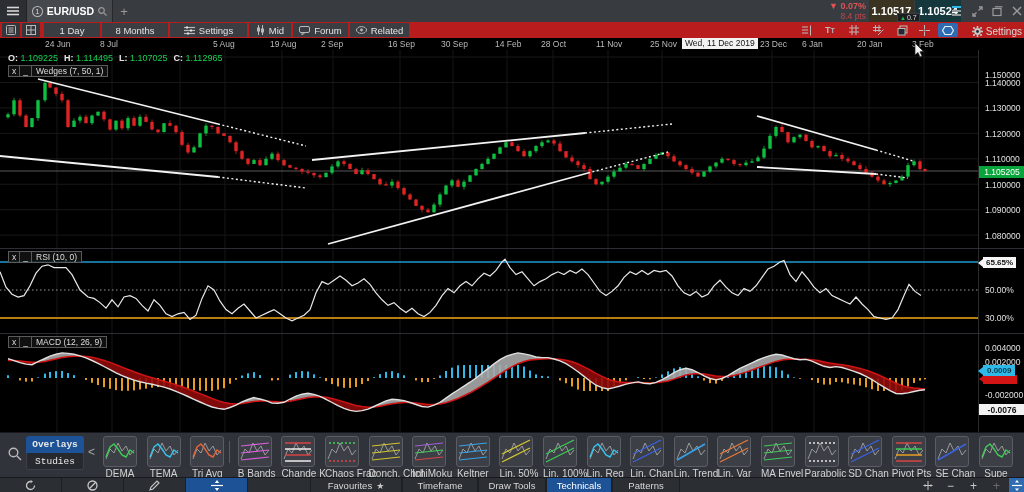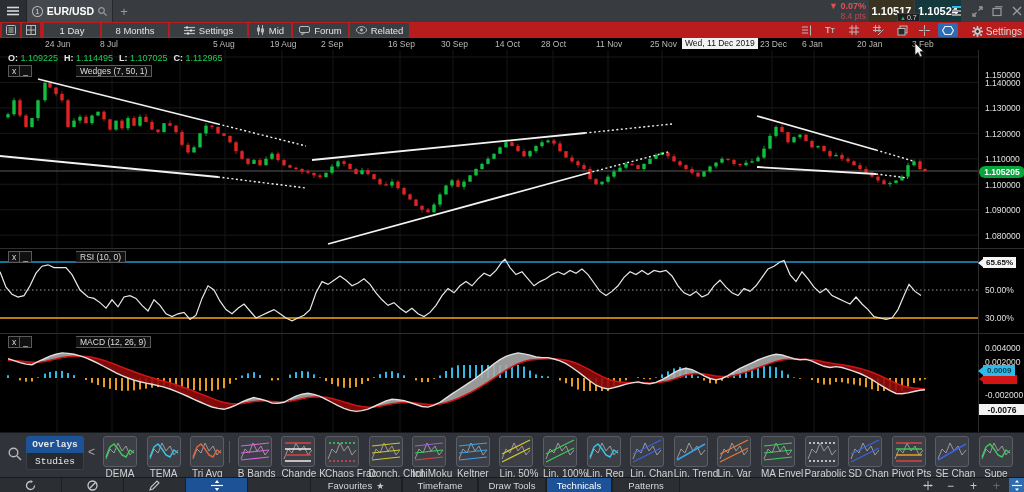--- a/index.html
+++ b/index.html
@@ -34,31 +34,31 @@
   
   .dateaxis { position:absolute; left:0; top:38px; width:978px; height:12px; background:#000; }
   .dlabel { position:absolute; top:1px; font-size:8.5px; color:#b9b9b9; white-space:nowrap; }
   .dtooltip { position:absolute; top:0; height:11px; background:#f2f2f2; color:#111; font-size:8.5px; padding:0 3px; line-height:11px; white-space:nowrap; z-index:4; }
   .axiscorner { position:absolute; left:978px; top:38px; width:46px; height:12px; background:#000; }
 
   
   svg.panel { position:absolute; left:0; background:#000; display:block; }
   .scalecol { position:absolute; left:978px; width:46px; background:#000; border-left:1px solid #2a2a2a; font-size:8.5px; color:#e0e0e0; }
   .ptick { position:absolute; left:6px; white-space:nowrap; }
-  .pbadge { position:absolute; left:0; width:46px; background:#0aa43c; color:#fff; font-weight:bold; font-size:8.5px; text-align:center; padding:1px 0;border-radius:6px; }
+  .pbadge { position:absolute; left:0; width:46px; background:#0aa43c; color:#fff; font-weight:normal; font-size:8.5px; text-align:center; padding:1px 0; }
   .callout { position:absolute; left:4px; background:#f6f6f6; color:#111; font-size:8px; font-weight:bold; padding:1px 3px; }
   .callout:before { content:""; position:absolute; left:-5px; top:2px; border-right:5px solid #f6f6f6; border-top:4px solid transparent; border-bottom:4px solid transparent; }
   .cyanbadge { position:absolute; left:4px; background:#2fb9e8; color:#083b4c; font-size:8px; font-weight:bold; padding:1px 4px; z-index:3; }
   .cyanbadge:before { content:""; position:absolute; left:-5px; top:2px; border-right:5px solid #2fb9e8; border-top:4px solid transparent; border-bottom:4px solid transparent; }
   .redbadge { position:absolute; left:4px; width:34px; height:9px; background:#d21414; z-index:2; }
   .redbadge:before { content:""; position:absolute; left:-4px; top:1px; border-right:4px solid #d21414; border-top:3px solid transparent; border-bottom:3px solid transparent; }
   .whitebadge { position:absolute; left:0; width:46px; background:#f2f2f2; color:#111; font-weight:bold; font-size:8.5px; text-align:center; padding:0.5px 0; }
   .chip { position:absolute; display:flex; align-items:stretch; height:12px; font-size:8.5px; color:#ddd; z-index:3; }
   .chip .bx { border:1px solid #5a5a5a; background:rgba(20,20,20,.8); display:flex; align-items:center; justify-content:center; width:12px; cursor:pointer; }
-  .chip .lbl { border:1px solid #5a5a5a; border-left:none; background:rgba(20,20,20,.8); display:flex; align-items:center; padding:0 4px; white-space:nowrap;margin-left:44px; }
+  .chip .lbl { border:1px solid #5a5a5a; border-left:none; background:rgba(20,20,20,.8); display:flex; align-items:center; padding:0 4px; white-space:nowrap; }
   .ohlc { position:absolute; left:8px; top:53px; font-size:9px; z-index:3; white-space:nowrap; }
   .ohlc b { color:#e8e8e8; font-weight:bold; }
   .ohlc span.v { color:#17d04f; margin-right:6px; }
   .hsep { position:absolute; left:0; width:1024px; height:1px; background:#2b2e32; z-index:2; }
 
   
   .indstrip { position:absolute; left:0; top:432px; width:1024px; height:45px; background:#303339; border-top:1px solid #16181b; }
   .searchico { position:absolute; left:8px; top:14px; cursor:pointer; }
   .pillcol { position:absolute; left:26px; top:3px; width:58px;font-family:Liberation Mono, monospace; }
   .pill { height:17px; font-size:9.5px; display:flex; align-items:center; justify-content:center; color:#e8e8e8; cursor:pointer; }
@@ -271,21 +271,21 @@
 
 <div class="dateaxis" id="dateAxis">
     <span class="dlabel" style="left: 45px;">24 Jun</span>
     <span class="dlabel" style="left: 100px;">8 Jul</span>
     <span class="dlabel" style="left: 168px; margin-top: 13px;">22 Jul</span>
     <span class="dlabel" style="left: 213px;">5 Aug</span>
     <span class="dlabel" style="left: 270px;">19 Aug</span>
     <span class="dlabel" style="left: 321px;">2 Sep</span>
     <span class="dlabel" style="left: 388px;">16 Sep</span>
     <span class="dlabel" style="left: 441px;">30 Sep</span>
-    <span class="dlabel" style="left: 495px;">14 Oct</span>
+    <span class="dlabel" style="left: 495px;">14 Feb</span>
     <span class="dlabel" style="left: 541px;">28 Oct</span>
     <span class="dlabel" style="left: 596px;">11 Nov</span>
     <span class="dlabel" style="left: 650px;">25 Nov</span>
     <span class="dlabel" style="left: 760px;">23 Dec</span>
     <span class="dlabel" style="left: 802px;">6 Jan</span>
     <span class="dlabel" style="left: 857px;">20 Jan</span>
     <span class="dlabel" style="left: 912px;">3 Feb</span>
     <div class="dtooltip" style="left: 682px;">Wed, 11 Dec 2019</div>
   </div>
 <div class="axiscorner"></div>

